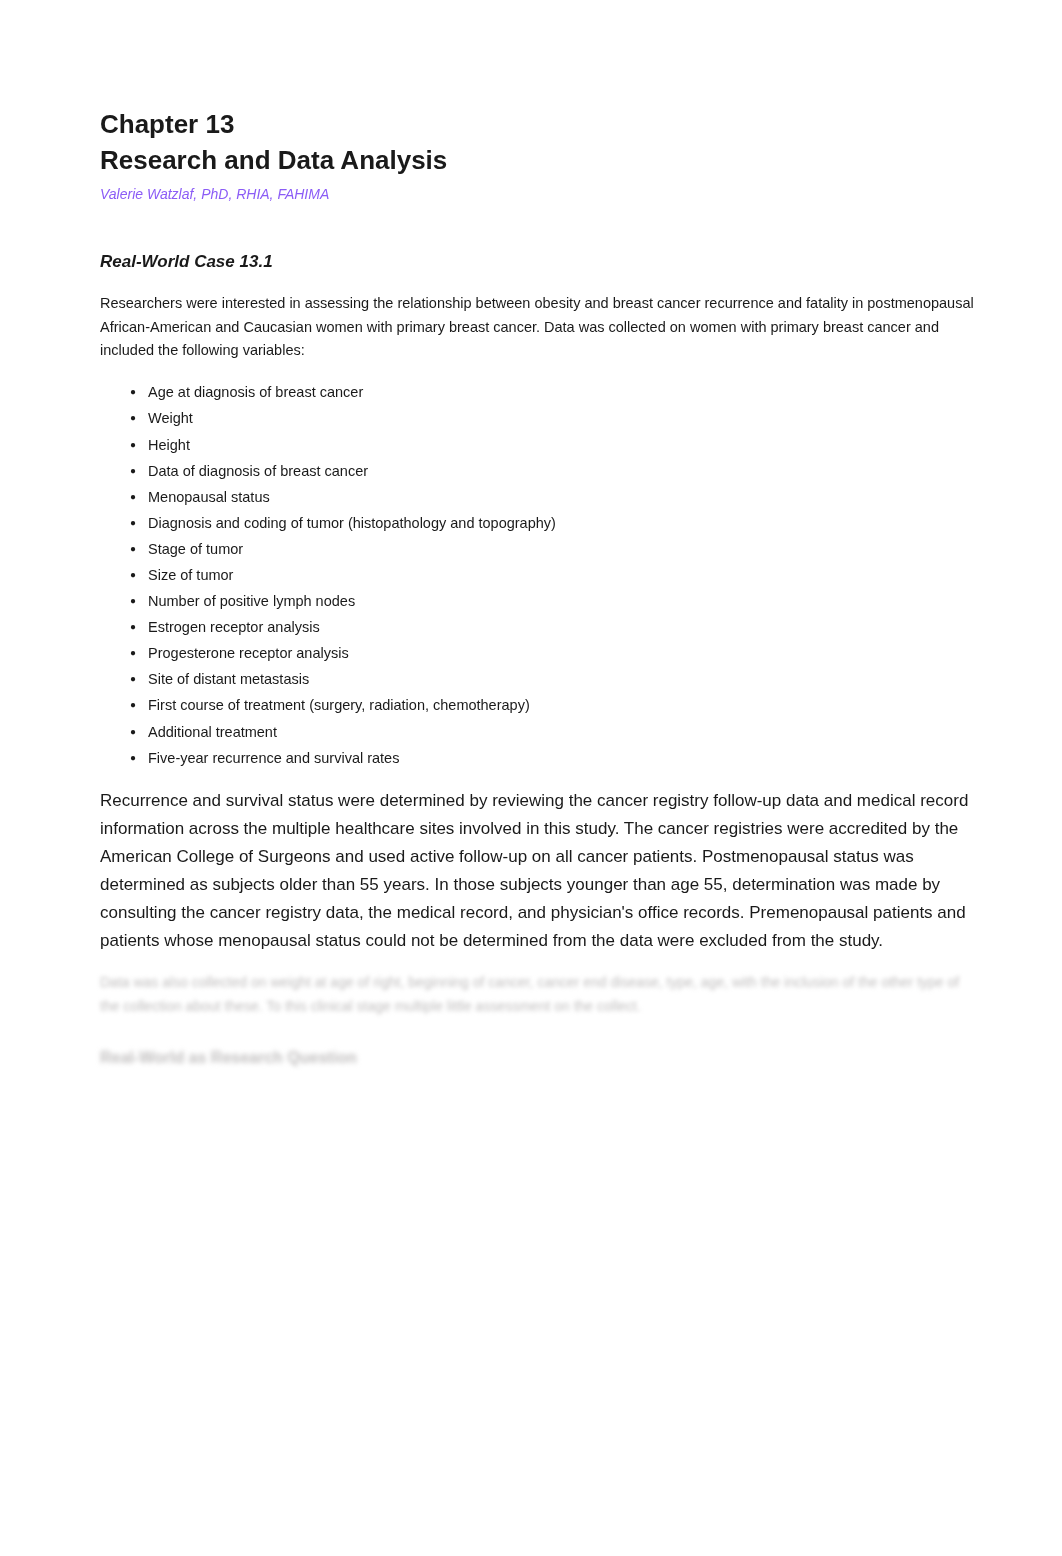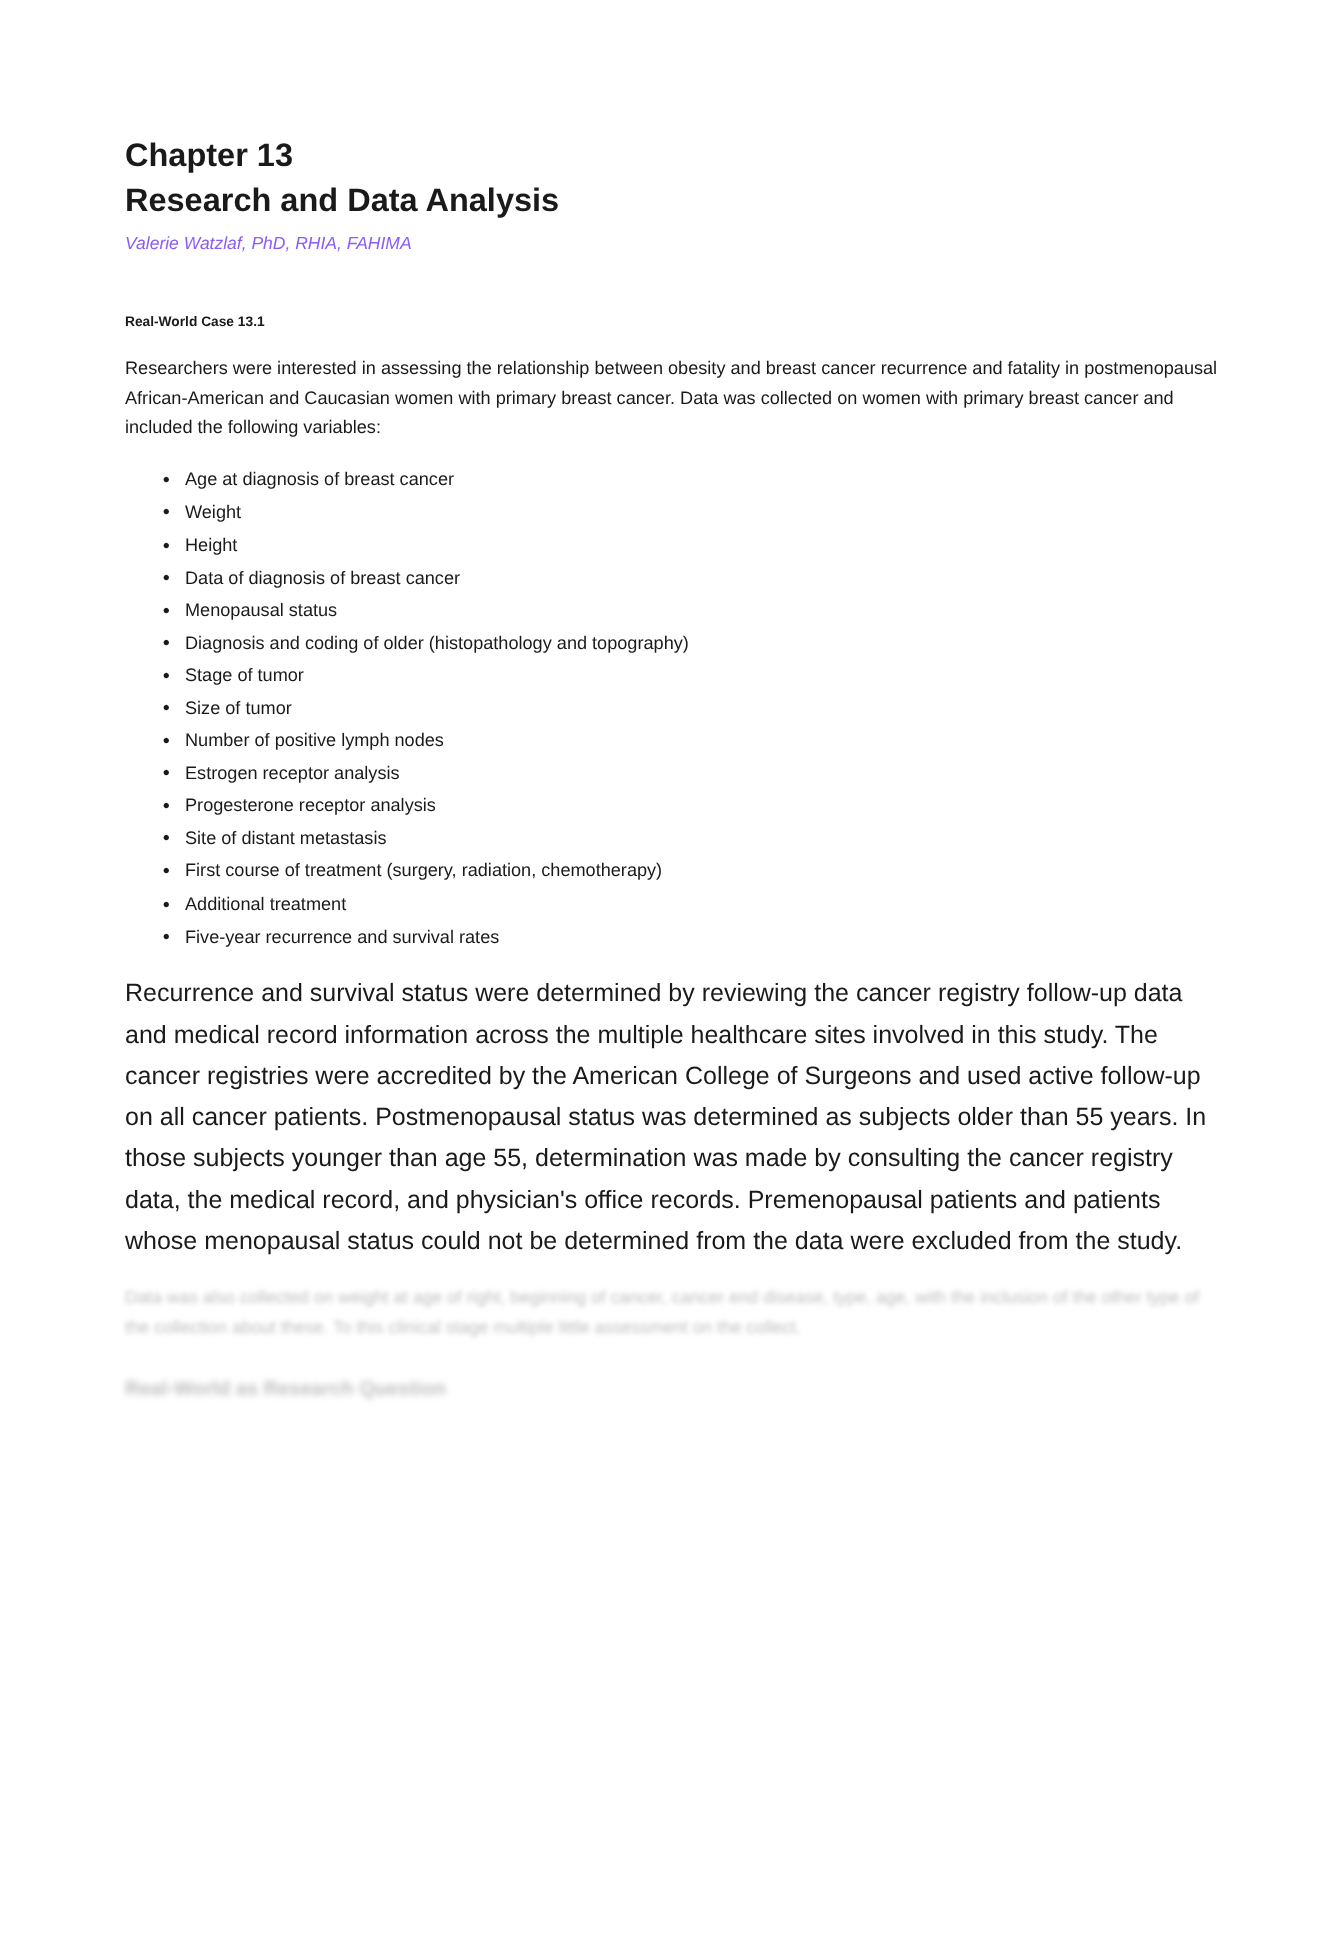--- a/index.html
+++ b/index.html
@@ -37,25 +37,26 @@
 
     .author {
       font-style: italic;
       font-family: Arial, sans-serif;
       font-size: 14px;
       color: #8b5cf6;
       margin-bottom: 40px;
     }
 
     .section-title {
-      font-size: 11px;
+      font-size: 17px;
       font-weight: bold;
       font-family: Arial, sans-serif;
       margin-bottom: 20px;
       padding-top: 10px;
+      font-style: italic;
     }
 
     .intro-paragraph {
       font-family: Arial, sans-serif;
       font-size: 14.5px;
       line-height: 1.65;
       margin-bottom: 16px;
       color: #1a1a1a;
     }
 
@@ -76,21 +77,21 @@
     .bullet-list li::before {
       content: '●';
       position: absolute;
       left: 0;
       font-size: 10px;
       top: 4px;
     }
 
     .follow-paragraph {
       font-family: Arial, sans-serif;
-      font-size: 20px;
+      font-size: 17px;
       line-height: 1.65;
       margin-bottom: 16px;
       color: #1a1a1a;
     }
 
     .blurred-section {
       margin-top: 10px;
       margin-bottom: 20px;
     }
 
@@ -126,21 +127,21 @@
 <div class="section-title">Real-World Case 13.1</div>
 
 <p class="intro-paragraph">Researchers were interested in assessing the relationship between obesity and breast cancer recurrence and fatality in postmenopausal African-American and Caucasian women with primary breast cancer. Data was collected on women with primary breast cancer and included the following variables:</p>
 
 <ul class="bullet-list">
     <li>Age at diagnosis of breast cancer</li>
     <li>Weight</li>
     <li>Height</li>
     <li>Data of diagnosis of breast cancer</li>
     <li>Menopausal status</li>
-    <li>Diagnosis and coding of older (histopathology and topography)</li>
+    <li>Diagnosis and coding of tumor (histopathology and topography)</li>
     <li>Stage of tumor</li>
     <li>Size of tumor</li>
     <li>Number of positive lymph nodes</li>
     <li>Estrogen receptor analysis</li>
     <li>Progesterone receptor analysis</li>
     <li>Site of distant metastasis</li>
     <li>First course of treatment (surgery, radiation, chemotherapy)</li>
     <li>Additional treatment</li>
     <li>Five-year recurrence and survival rates</li>
   </ul>

